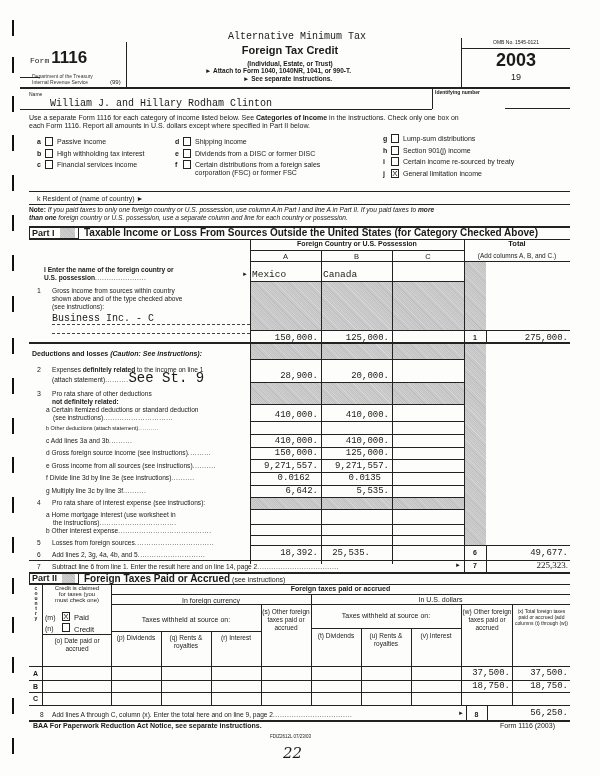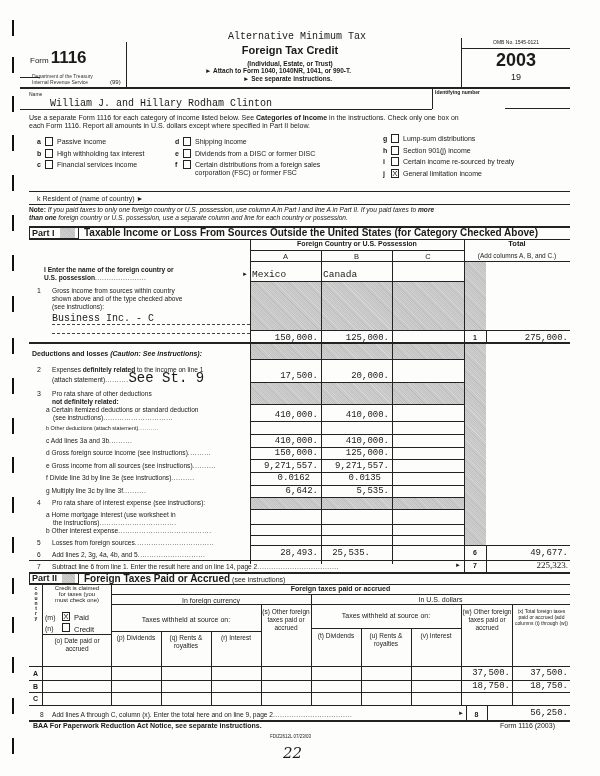--- a/index.html
+++ b/index.html
@@ -39,21 +39,21 @@
 <div class="margin-mark" style="top:537px;height:16px;"></div>
 <div class="margin-mark" style="top:578px;height:16px;"></div>
 <div class="margin-mark" style="top:617px;height:16px;"></div>
 <div class="margin-mark" style="top:657px;height:16px;"></div>
 <div class="margin-mark" style="top:698px;height:16px;"></div>
 <div class="margin-mark" style="top:738px;height:16px;"></div>
 
 <div class="abs mono" style="left:228px;top:31px;font-size:10px;">Alternative Minimum Tax</div>
 
 <div class="abs" style="left:30px;top:48px;">
-  <span style="font-size:8px;">Form</span>
+  <span style="font-size:8px;font-family:Liberation Mono, monospace;">Form</span>
   <span style="font-size:17px;font-weight:bold;">1116</span>
 </div>
 <div class="hline" style="left:20px;top:77px;width:20px;"></div>
 <div class="abs" style="left:32px;top:73px;font-size:5px;line-height:6px;color:#333;">
   <div>Department of the Treasury</div>
   <div>Internal Revenue Service</div>
 </div>
 <div class="abs" style="left:110px;top:79px;font-size:6px;">(99)</div>
 <div class="vline" style="left:126px;top:42px;height:46px;"></div>
 
@@ -228,21 +228,21 @@
 <div class="shade" style="left:251px;top:344px;width:213px;height:15px;"></div>
 <div class="vline" style="left:321px;top:344px;height:15px;"></div>
 <div class="vline" style="left:392px;top:344px;height:15px;"></div>
 <div class="hline" style="left:250px;top:359px;width:214px;"></div>
 
 <div class="abs lbl" style="left:37px;top:366px;">2</div>
 <div class="abs lbl" style="left:52px;top:366px;font-size:6.6px;">
   <div><span>Expenses </span><b>definitely related</b><span> to the income on line 1</span></div>
   <div><span>(attach statement)</span><span class="dots">..........</span><span class="mono" style="font-size:14px;">See St. 9</span></div>
 </div>
-<div class="abs num" style="left:250px;top:371px;width:68px;">17,500.</div>
+<div class="abs num" style="left:250px;top:371px;width:68px;">28,900.</div>
 <div class="abs num" style="left:321px;top:371px;width:68px;">20,000.</div>
 <div class="abs num" style="left:392px;top:371px;width:68px;"></div>
 <div class="hline" style="left:250px;top:382px;width:214px;"></div>
 
 <div class="shade" style="left:251px;top:383px;width:213px;height:21px;"></div>
 <div class="vline" style="left:321px;top:383px;height:21px;"></div>
 <div class="vline" style="left:392px;top:383px;height:21px;"></div>
 <div class="abs lbl" style="left:37px;top:390px;">3</div>
 <div class="abs lbl" style="left:52px;top:390px;font-size:6.6px;">
   <div>Pro rata share of other deductions</div>
@@ -312,21 +312,21 @@
 <div class="hline" style="left:250px;top:535px;width:214px;"></div>
 <div class="abs lbl" style="left:37px;top:539px;font-size:6.6px;">5</div>
 <div class="abs lbl" style="left:52px;top:539px;font-size:6.6px;"><span>Losses from foreign sources</span><span class="dots">..................................</span></div>
 <div class="abs num" style="left:250px;top:537px;width:68px;"></div>
 <div class="abs num" style="left:321px;top:537px;width:68px;"></div>
 <div class="abs num" style="left:392px;top:537px;width:68px;"></div>
 <div class="hline" style="left:250px;top:545px;width:320px;"></div>
 
 <div class="abs lbl" style="left:37px;top:551px;font-size:6.6px;">6</div>
 <div class="abs lbl" style="left:52px;top:551px;font-size:6.6px;"><span>Add lines 2, 3g, 4a, 4b, and 5</span><span class="dots">.............................</span></div>
-<div class="abs num" style="left:250px;top:548px;width:68px;">28,493.</div>
+<div class="abs num" style="left:250px;top:548px;width:68px;">18,392.</div>
 <div class="abs num" style="left:302px;top:548px;width:68px;">25,535.</div>
 <div class="abs num" style="left:392px;top:548px;width:68px;"></div>
 <div class="abs ctr bold" style="left:464px;top:549px;width:22px;font-size:7px;">6</div>
 <div class="abs num" style="left:486px;top:548px;width:82px;">49,677.</div>
 <div class="hline" style="left:29px;top:560px;width:541px;"></div>
 
 <div class="abs lbl" style="left:37px;top:563px;font-size:6.6px;">7</div>
 <div class="abs lbl" style="left:52px;top:563px;font-size:6.6px;"><span>Subtract line 6 from line 1. Enter the result here and on line 14, page 2</span><span class="dots">...................................</span></div>
 <div class="abs" style="left:455px;top:562px;font-size:6px;">►</div>
 <div class="abs ctr bold" style="left:464px;top:562px;width:22px;font-size:7px;">7</div>

